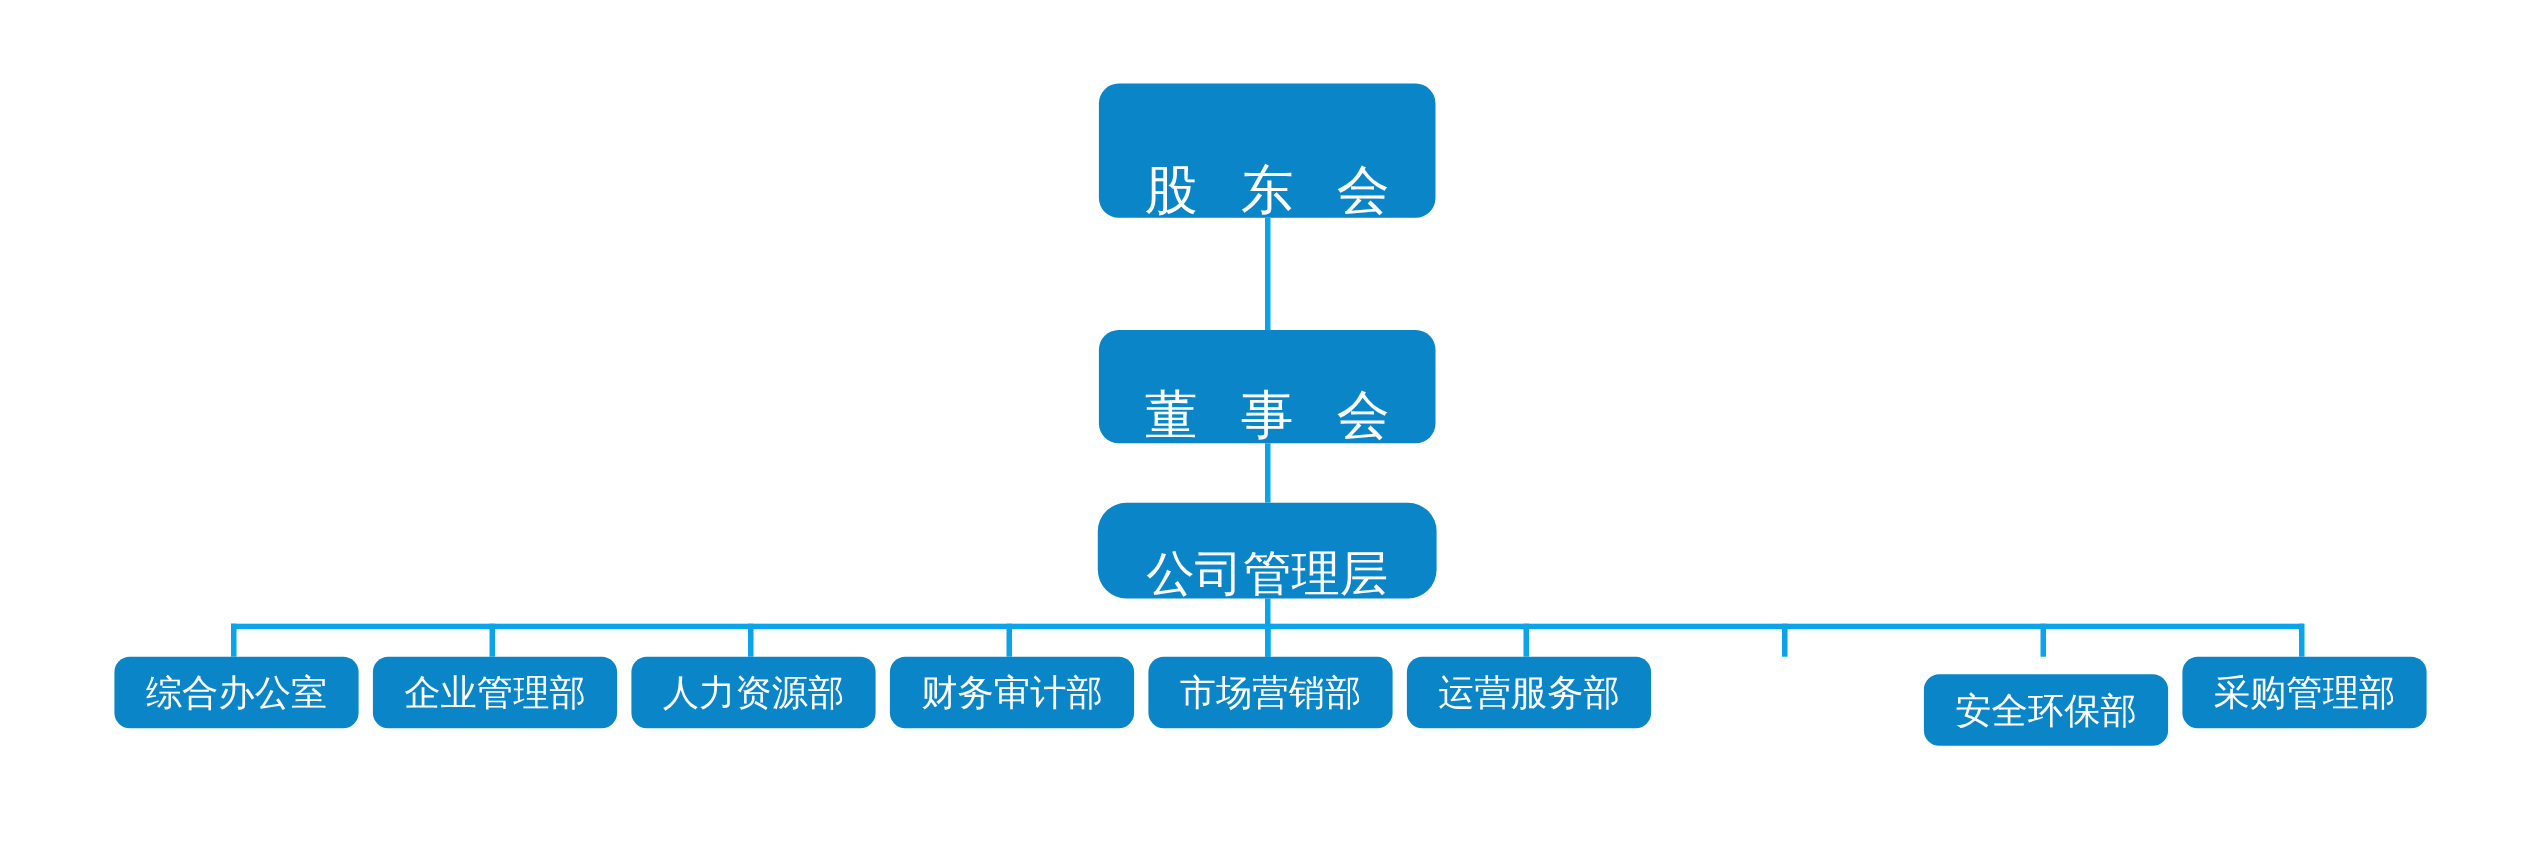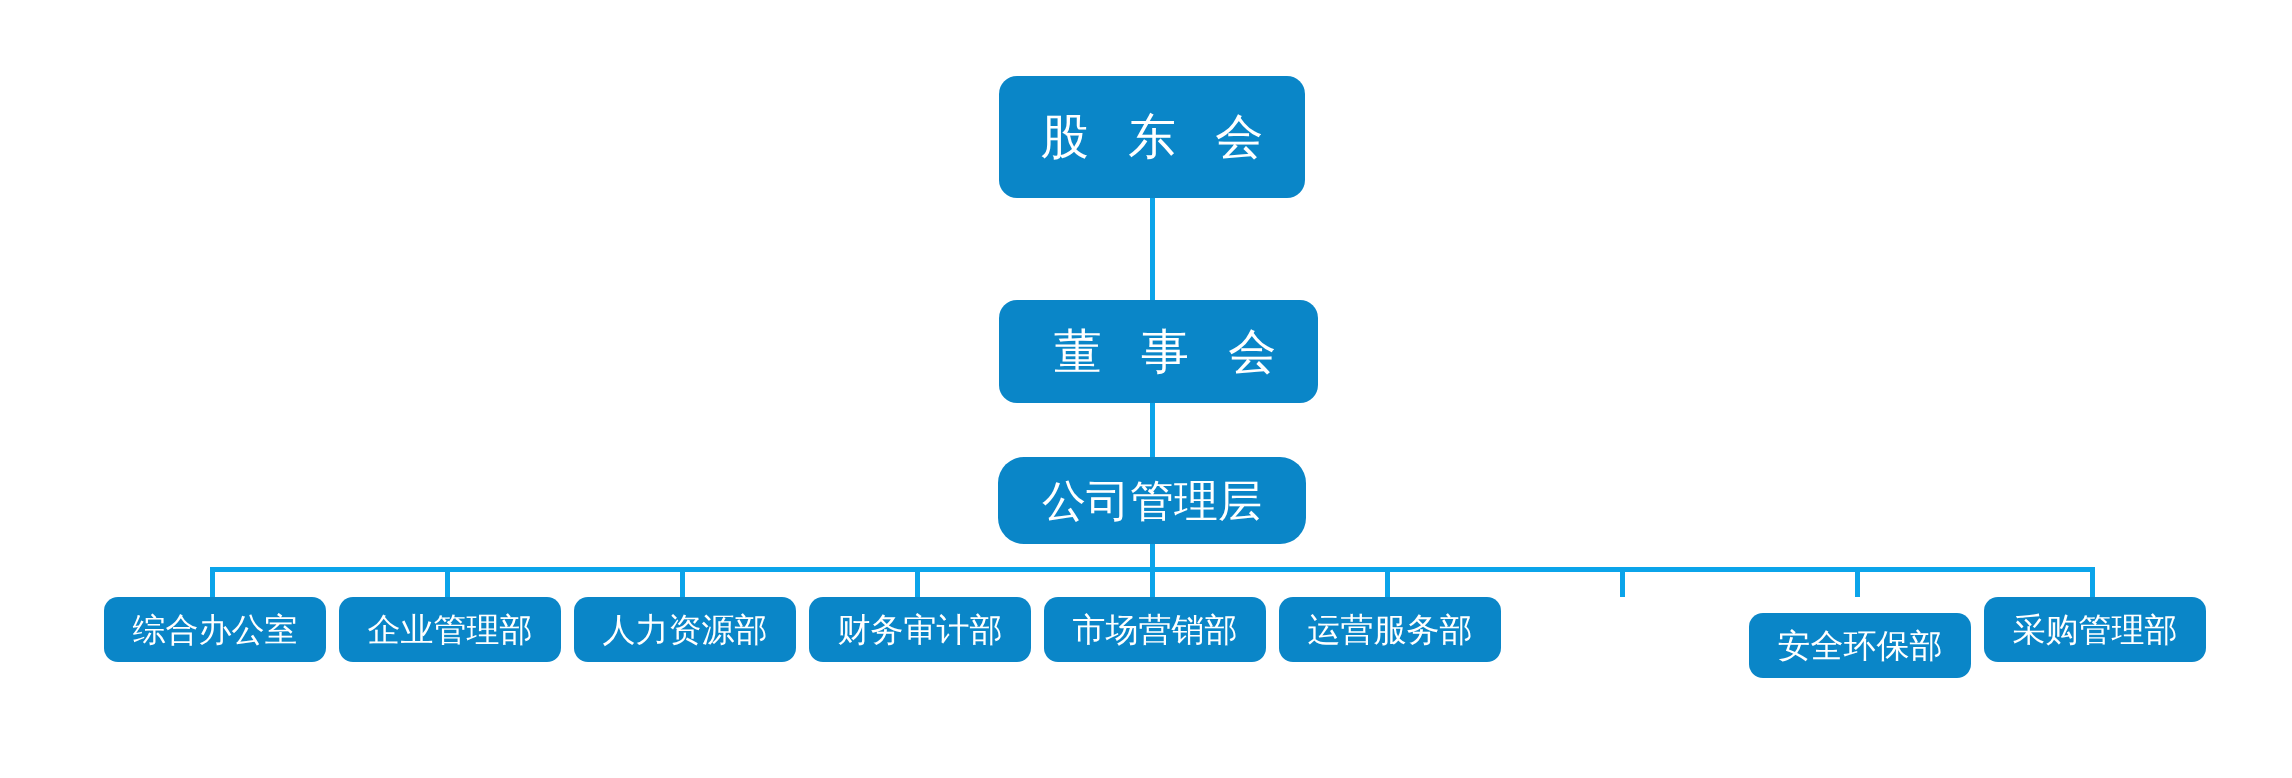--- a/index.html
+++ b/index.html
@@ -22,29 +22,29 @@
     display: flex;
     align-items: center;
     justify-content: center;
     text-align: center;
     line-height: 1;
     white-space: nowrap;
   }
   .lvl {
     border-radius: 18px;
     font-size: 48px;
+    align-items: flex-end;
   }
   #node-shareholders {
     left: 999px; top: 76px; width: 306px; height: 122px;
     word-spacing: 26px;
   }
   #node-board {
     left: 999px; top: 300px; width: 306px; height: 103px;
     word-spacing: 26px;
-    padding-left: 13px;
   }
   #node-management {
     left: 998px; top: 457px; width: 308px; height: 87px;
     font-size: 44px;
     border-radius: 26px;
   }
   .dept {
     top: 597px;
     width: 222px;
     height: 65px;

